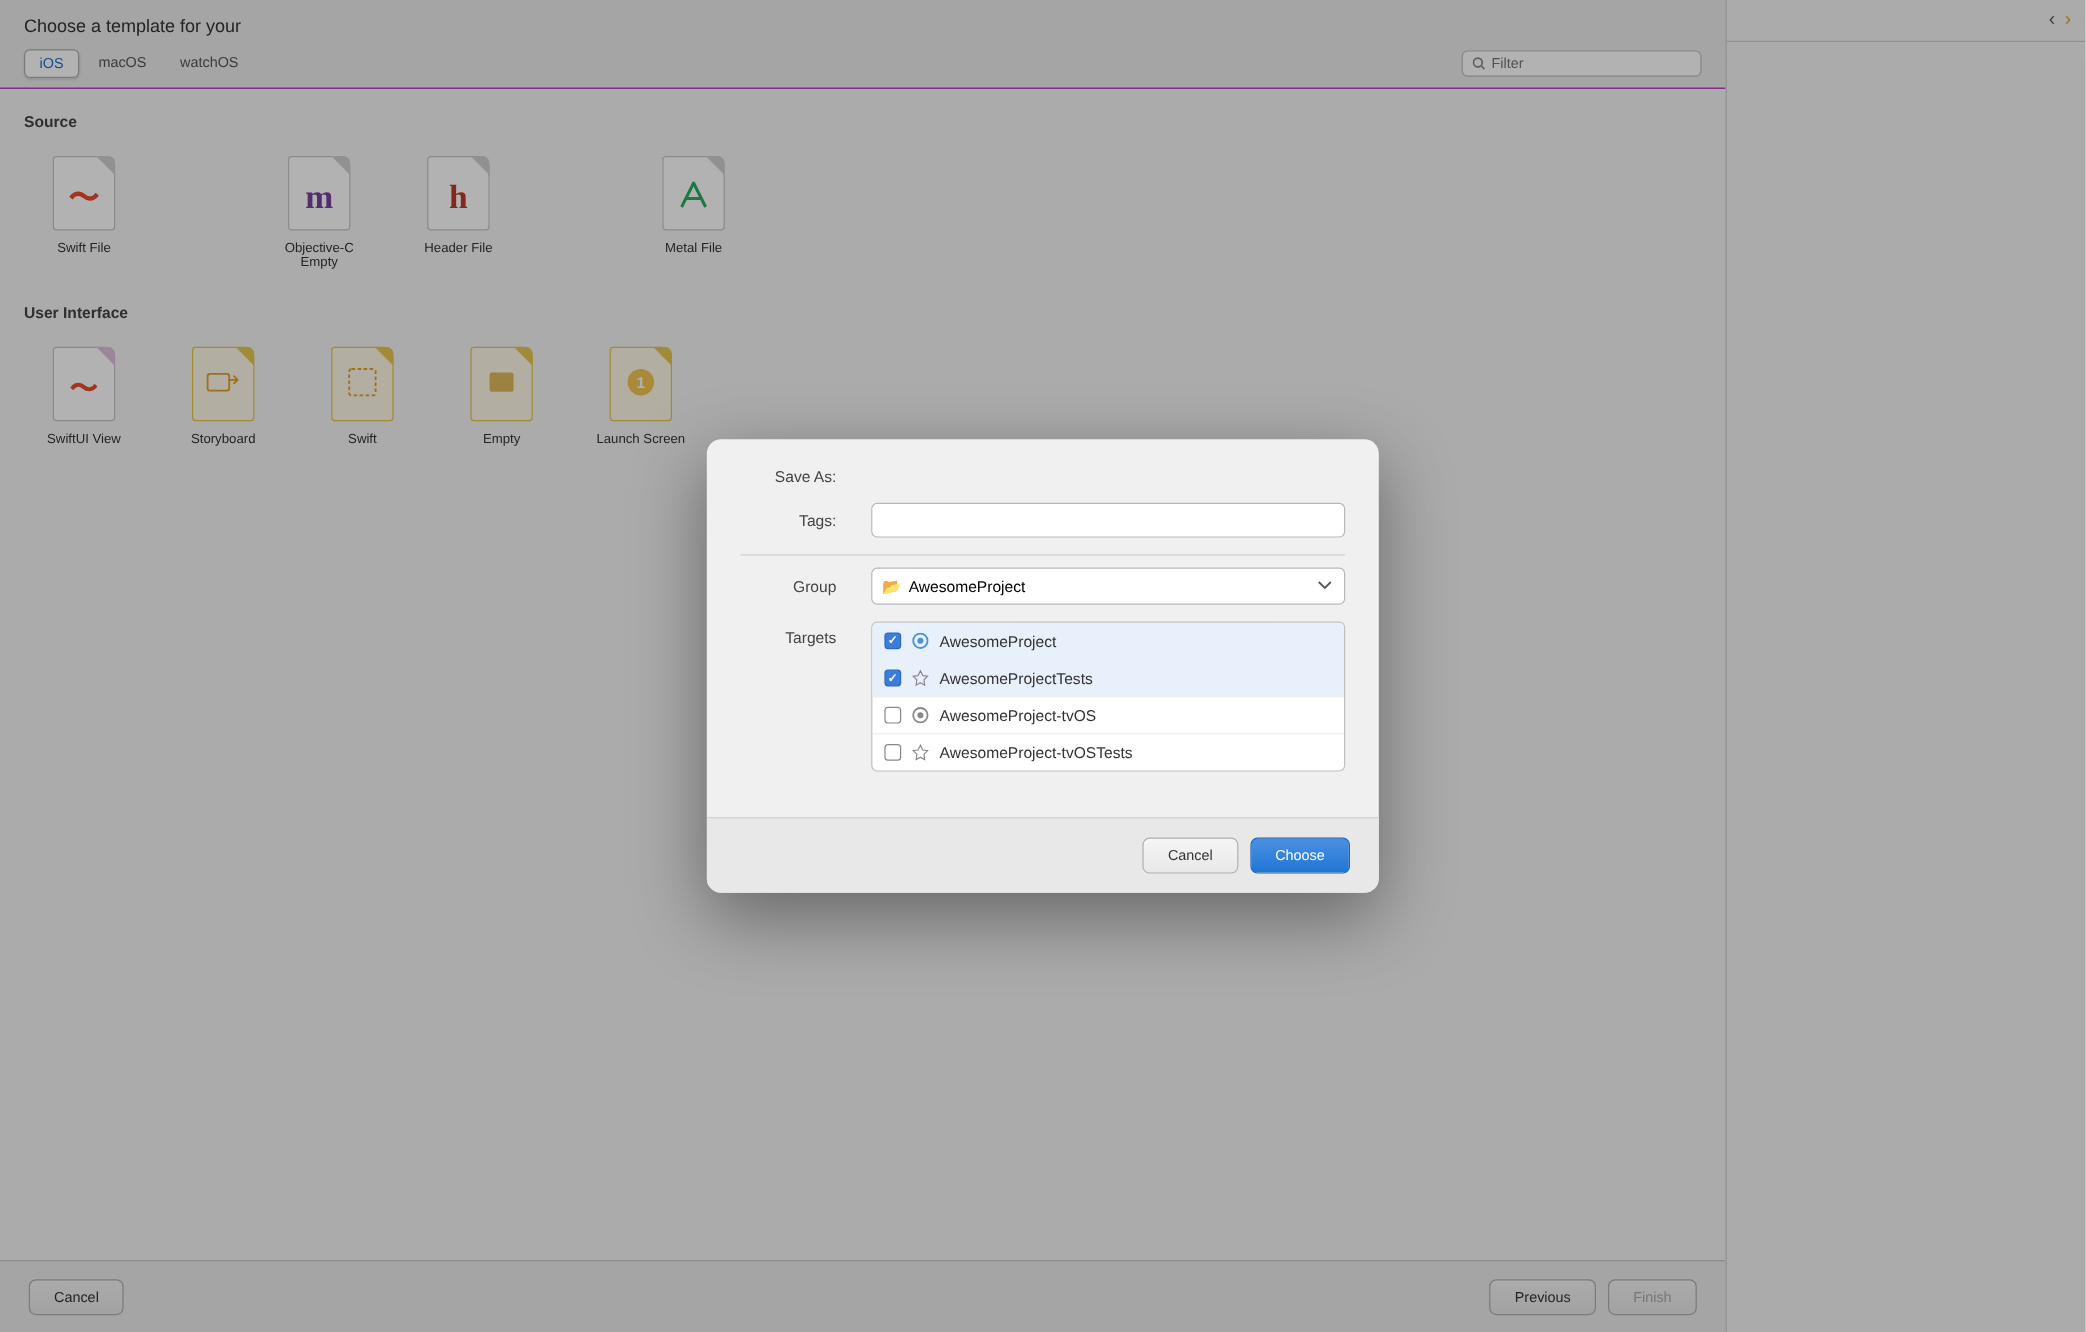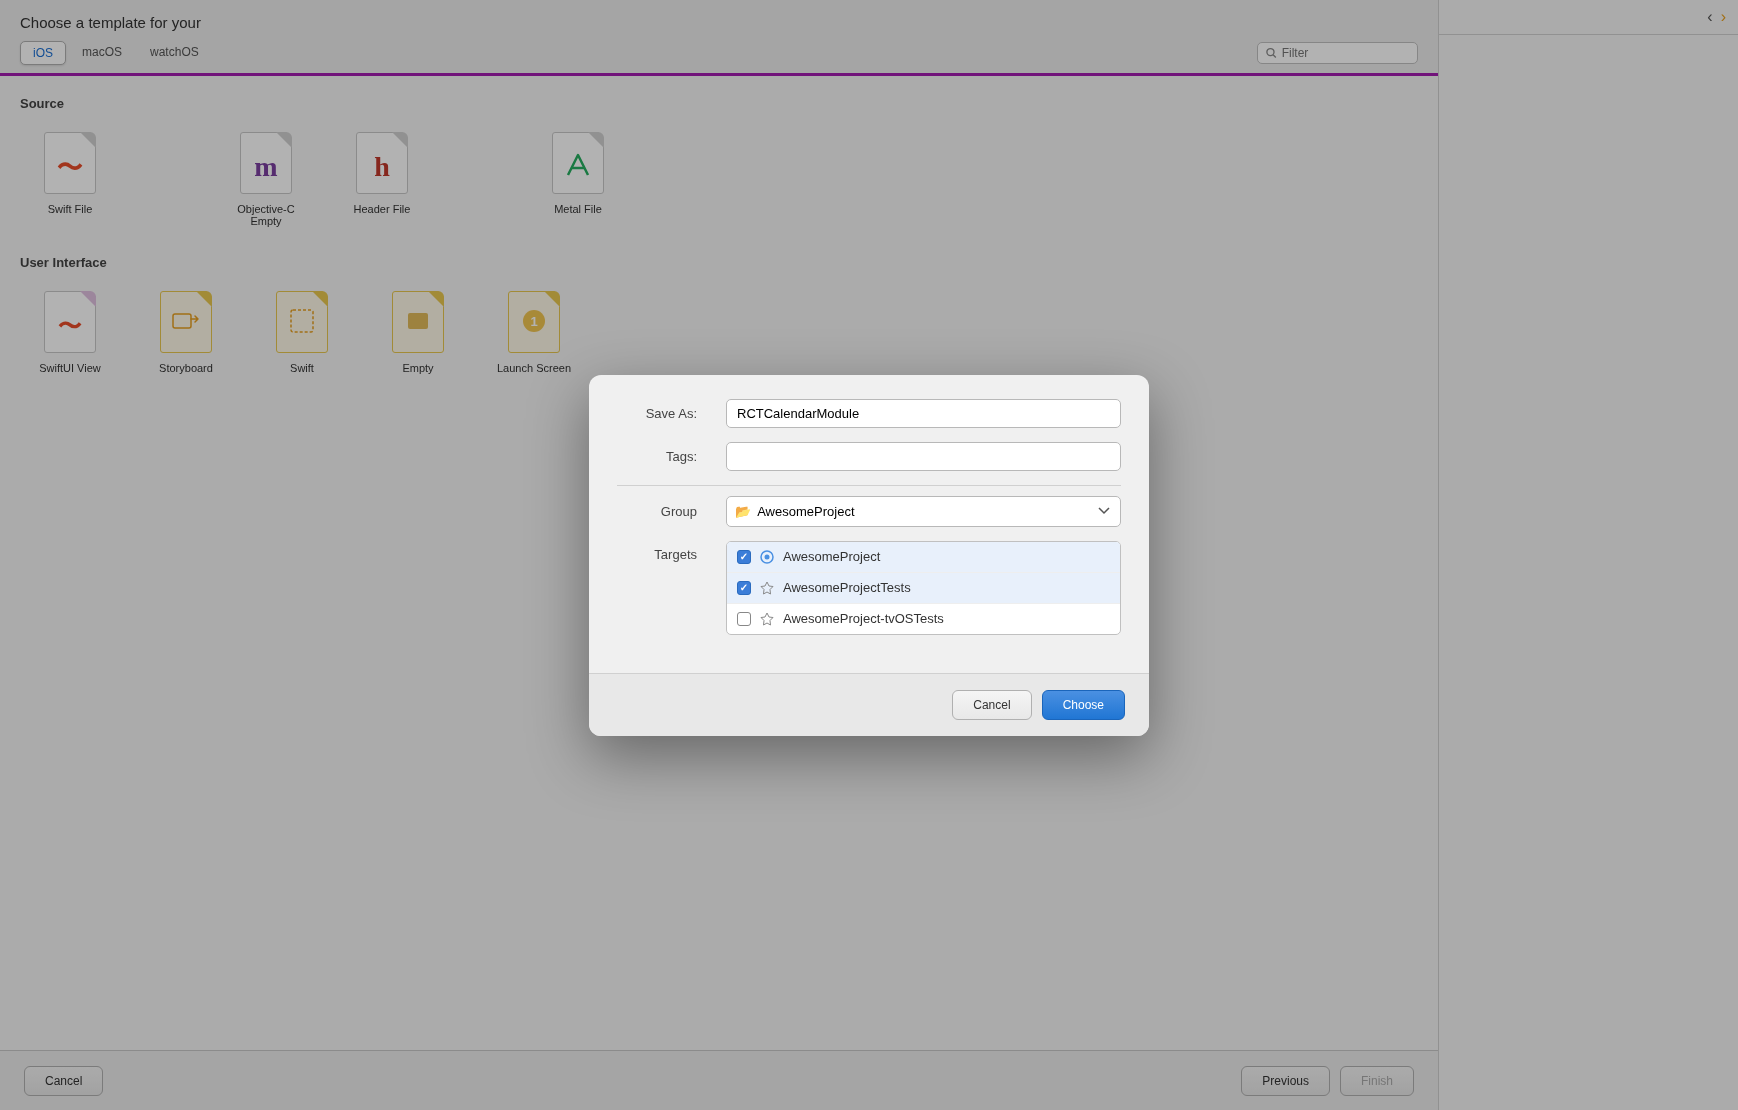--- a/index.html
+++ b/index.html
@@ -482,29 +482,29 @@
       <span style="font-size:12px; color:#333;">A</span>
     </div>
     <div class="sidebar-item">
       <div class="sidebar-item-icon">📁</div>
       <span style="font-size:12px; color:#333;">A</span>
     </div>
   </div>
 
   <div class="template-chooser">
 
-    <div style="padding: 14px 20px 0; border-bottom: 3px solid #a21caf; background: #ececec; position:relative;">
+    <div style="padding: 14px 20px 0; border-bottom: 1px solid #a21caf; background: #ececec; position:relative;">
       <div style="font-size:15px; font-weight:500; color:#333; margin-bottom:10px;">Choose a template for your</div>
       <div style="display:flex; align-items:center; justify-content:space-between; margin-bottom: 8px;">
         <div style="display:flex; gap:4px;">
           <div class="template-tab active">iOS</div>
           <div class="template-tab">macOS</div>
           <div class="template-tab">watchOS</div>
         </div>
-        <div class="template-filter" style="position:static; width:161px;">
+        <div class="template-filter" style="position:static; width:200px;">
           <svg width="12" height="12" viewBox="0 0 12 12" fill="#888">
               <circle cx="5" cy="5" r="4" stroke="#888" stroke-width="1.5" fill="none"></circle>
               <line x1="8" y1="8" x2="11" y2="11" stroke="#888" stroke-width="1.5"></line>
             </svg>
           <input type="text" style="border: none; outline: none; font-size: 12px; color: rgb(136, 136, 136); width: 100%;" placeholder="Filter">
         </div>
       </div>
     </div>
 
     <div class="template-scroll" style="flex:1; overflow-y:auto; padding:16px 20px 80px;">
@@ -663,21 +663,20 @@
       <div style="font-size:16px; color:#e8a020; cursor:pointer;">›</div>
     </div>
   </div>
 
   <div class="modal-overlay">
     <div class="modal">
       <div class="modal-body">
 
         <div class="form-row">
           <label class="form-label">Save As:</label>
-          <input type="text" class="form-input" value="RCTCalendarModule" style="">
         </div>
 
         <div class="form-row">
           <label class="form-label">Tags:</label>
           <input type="text" class="form-input" placeholder="" style="">
         </div>
 
 
         <div class="modal-divider"></div>
 
@@ -714,20 +713,30 @@
             <div class="target-row selected-row">
               <div class="checkbox checked"></div>
               <div class="target-icon">
                 <svg width="14" height="14" viewBox="0 0 14 14">
                     <path d="M7 1 L9 5 L13 5.5 L10 8.5 L10.5 13 L7 11 L3.5 13 L4 8.5 L1 5.5 L5 5 Z" fill="none" stroke="#888" stroke-width="1"></path>
                   </svg>
               </div>
               <span>AwesomeProjectTests</span>
             </div>
 
+            <div class="target-row">
+              <div class="checkbox"></div>
+              <div class="target-icon">
+                <svg width="14" height="14" viewBox="0 0 14 14">
+                    <circle cx="7" cy="7" r="6" stroke="#888" stroke-width="1.5" fill="none"></circle>
+                    <circle cx="7" cy="7" r="2.5" fill="#888"></circle>
+                  </svg>
+              </div>
+              <span>AwesomeProject-tvOS</span>
+            </div>
 
             <div class="target-row">
               <div class="checkbox"></div>
               <div class="target-icon">
                 <svg width="14" height="14" viewBox="0 0 14 14">
                     <path d="M7 1 L9 5 L13 5.5 L10 8.5 L10.5 13 L7 11 L3.5 13 L4 8.5 L1 5.5 L5 5 Z" fill="none" stroke="#888" stroke-width="1"></path>
                   </svg>
               </div>
               <span>AwesomeProject-tvOSTests</span>
             </div>

